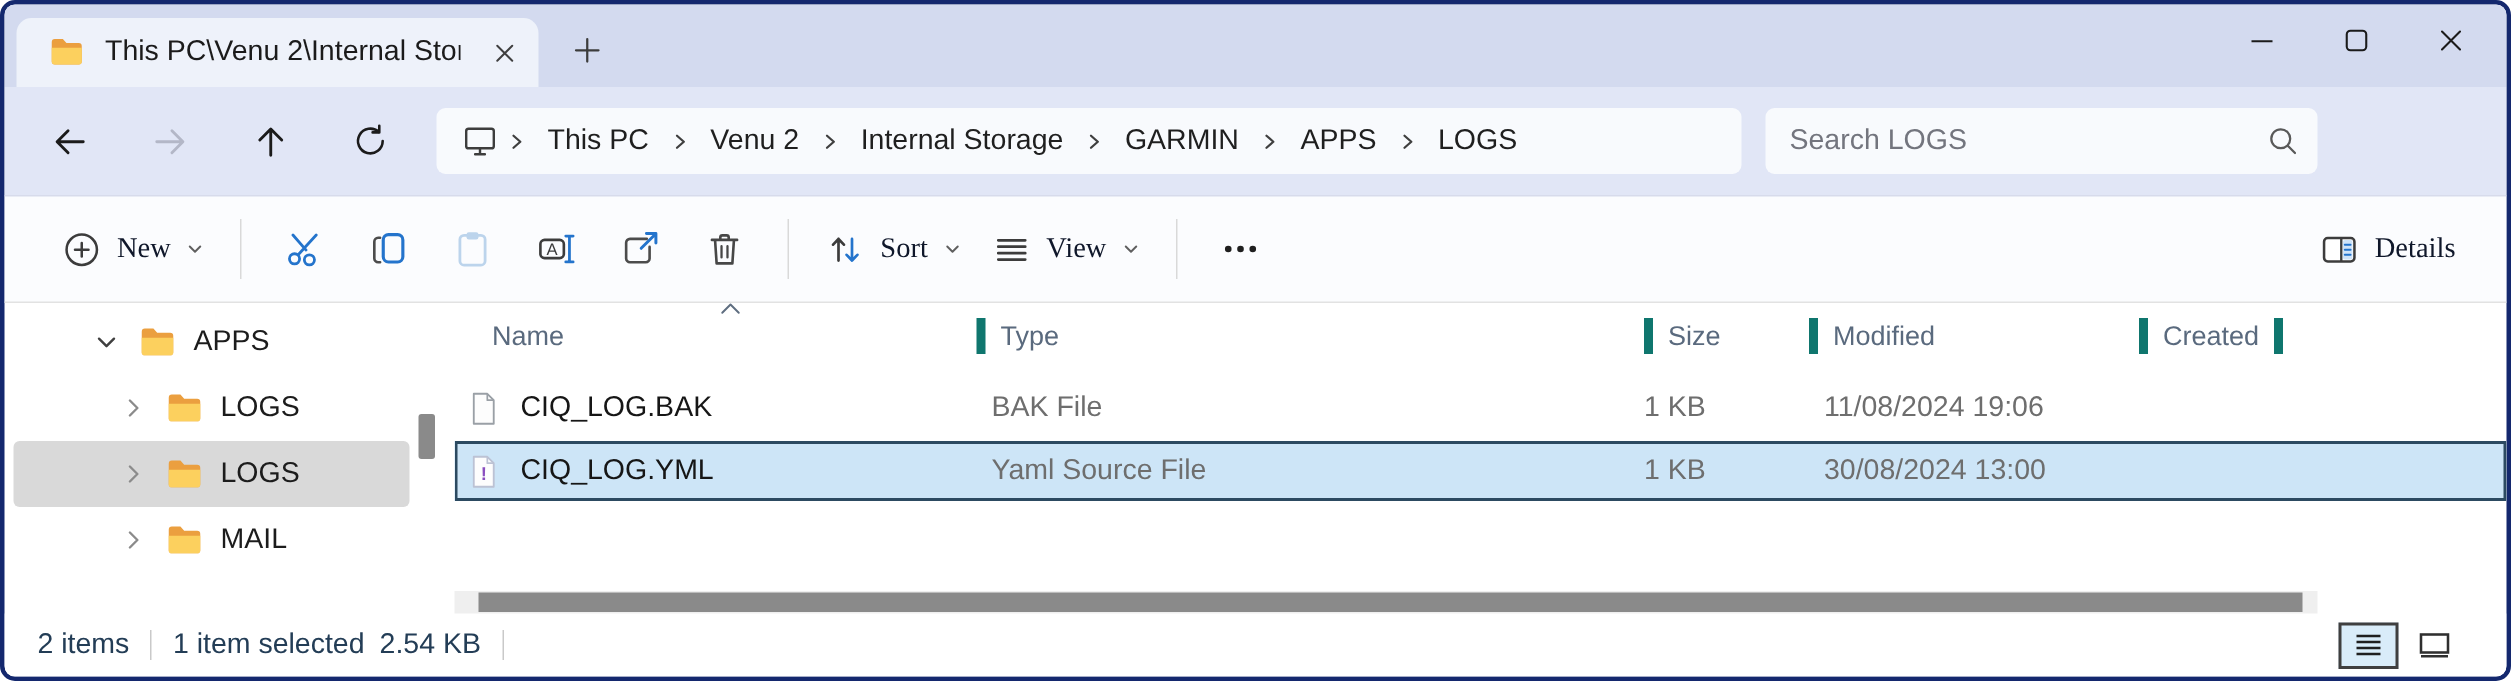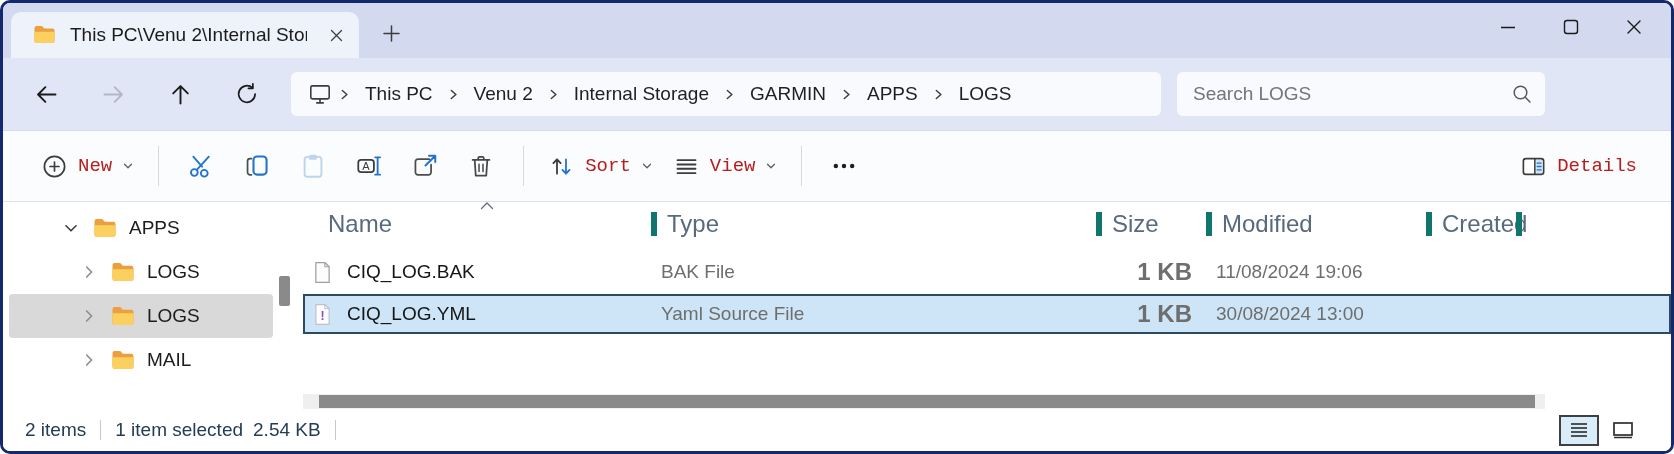--- a/index.html
+++ b/index.html
@@ -39,21 +39,21 @@
     align-items:center; padding:0 12px 0 16px; }
   .search-input { flex:1; min-width:0; border:none; background:transparent; outline:none;
     font-size:19px; color:#1f1f1f; font-family:inherit; }
   .search-input::placeholder { color:#73757e; opacity:1; }
 
   
   .toolbar { height:72px; flex:none; background:var(--toolbar-bg,#fbfcfe);
     border-top:1px solid #d7dbeb; border-bottom:1px solid #e2e2e2;
     display:flex; align-items:center; padding:0 24px 0 28px; }
   .tbtn { display:flex; align-items:center; gap:10px; height:48px; padding:0 10px;
-    background:none; border:none; font-size:19px; color:#b91c1c; font-family:Liberation Mono, monospace; }
+    background:none; border:none; font-size:19px; color:#0f172a; font-family:Liberation Serif, serif; }
   .tico { width:46px; height:46px; flex:none; display:flex; align-items:center;
     justify-content:center; background:none; border:none; margin:0 5px; }
   .vdiv { width:1px; height:40px; background:#d9d9d9; margin:0 14px; flex:none; }
   .spacer { flex:1; }
 
   
   .content { flex:1; min-height:0; display:flex; }
   .sidebar { width:300px; flex:none; position:relative; padding-top:4px; }
   .treerow { height:44px; display:flex; align-items:center; }
   .treerow.lv1 { padding-left:56px; }
@@ -64,35 +64,35 @@
     justify-content:center; background:none; border:none; }
   .tree-folder { margin-left:10px; display:flex; }
   .tree-label { margin-left:12px; font-size:19px; color:#1c1c1c; }
   .side-thumb { position:absolute; right:13px; top:74px; width:11px; height:30px;
     background:var(--scroll-thumb,#8a8a8a); border-radius:2px; }
 
   .listpane { flex:1; min-width:0; position:relative; }
   .lgrid { display:grid; grid-template-columns:348px 445px 110px 220px 90px 1fr;
     align-items:center; }
   .lheader { height:40px; margin-top:2px; position:relative; }
-  .hcell { font-size:24px; color:var(--header-text,#5a6a7e); height:24px;
+  .hcell { font-size:18px; color:var(--header-text,#5a6a7e); height:24px;
     display:flex; align-items:center; padding-left:10px; background:none; border:none;
     font-family:inherit; }
   .hcell.first { padding-left:25px; }
   .hcell.bord, .hfill { border-left:6px solid #0f766e; height:24px; }
   .sortcaret { position:absolute; left:176px; top:-3px; }
   .lrow { height:40px; }
   .lrow.first { margin-top:8px; }
   .lrow.selected { background:var(--selection-bg,#cde5f7);
     box-shadow:inset 0 0 0 2px var(--selection-border,#2c4a61); margin-top:2px; }
   .name-cell { display:flex; align-items:center; gap:15px; padding-left:10px;
     font-size:19px; color:#161616; }
   .cell-muted { font-size:19px; color:var(--muted-text,#6e6e6e); padding-left:10px; }
-  .size-cell { font-size:24px; color:var(--muted-text,#6e6e6e); text-align:right;
-    padding-right:14px;font-weight:bold; }
+  .size-cell { font-size:19px; color:var(--muted-text,#6e6e6e); text-align:left;
+    padding-right:14px; }
   .hscroll { position:absolute; left:0; right:126px; bottom:0; height:15px;
     background:var(--scroll-track,#efefef); }
   .hthumb { position:absolute; left:16px; right:10px; top:1px; height:13px;
     background:var(--scroll-thumb,#8a8a8a); }
 
   
   .statusbar { height:42px; flex:none; display:flex; align-items:center;
     padding:0 30px 0 22px; background:#fff; }
   .sb-text { font-size:19px; color:var(--status-text,#233d56); }
   .sb-sep { width:1px; height:20px; background:#c9c9c9; margin:0 14px; }

